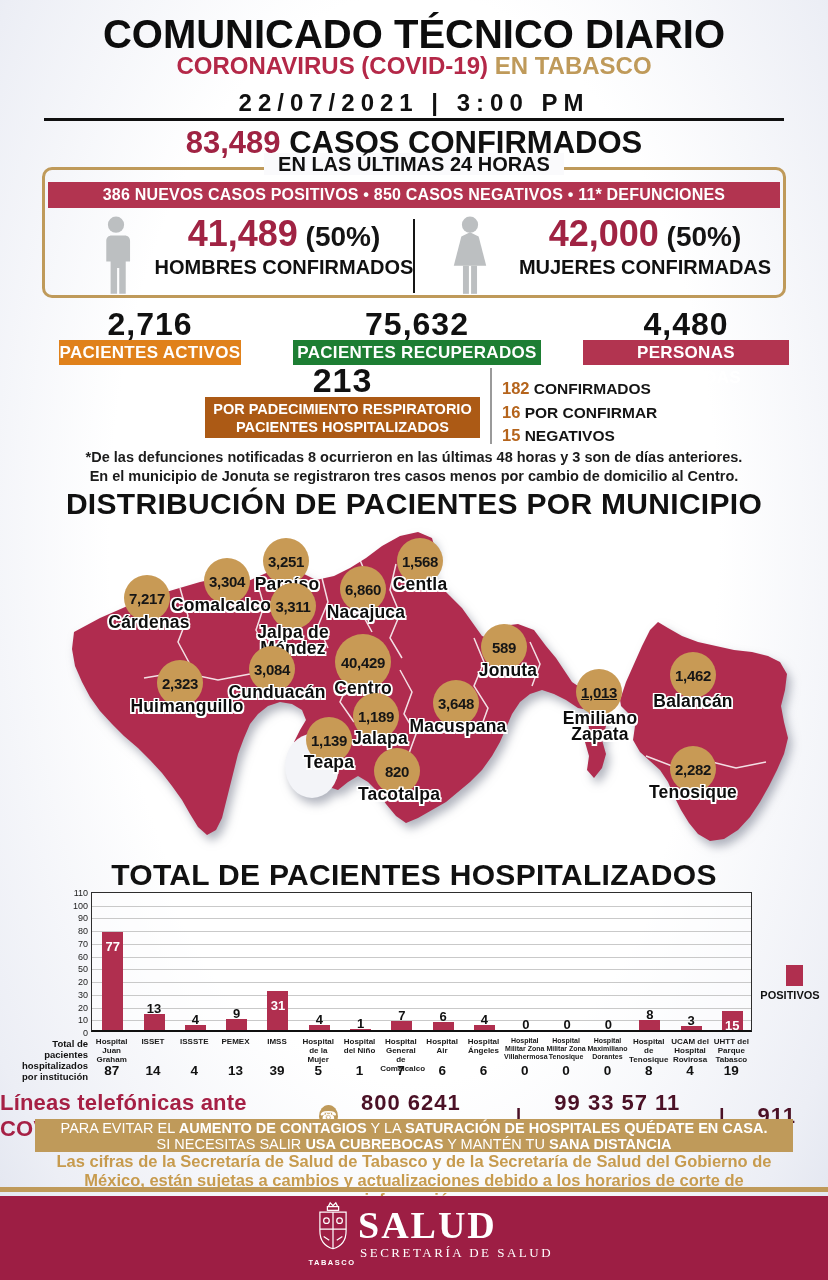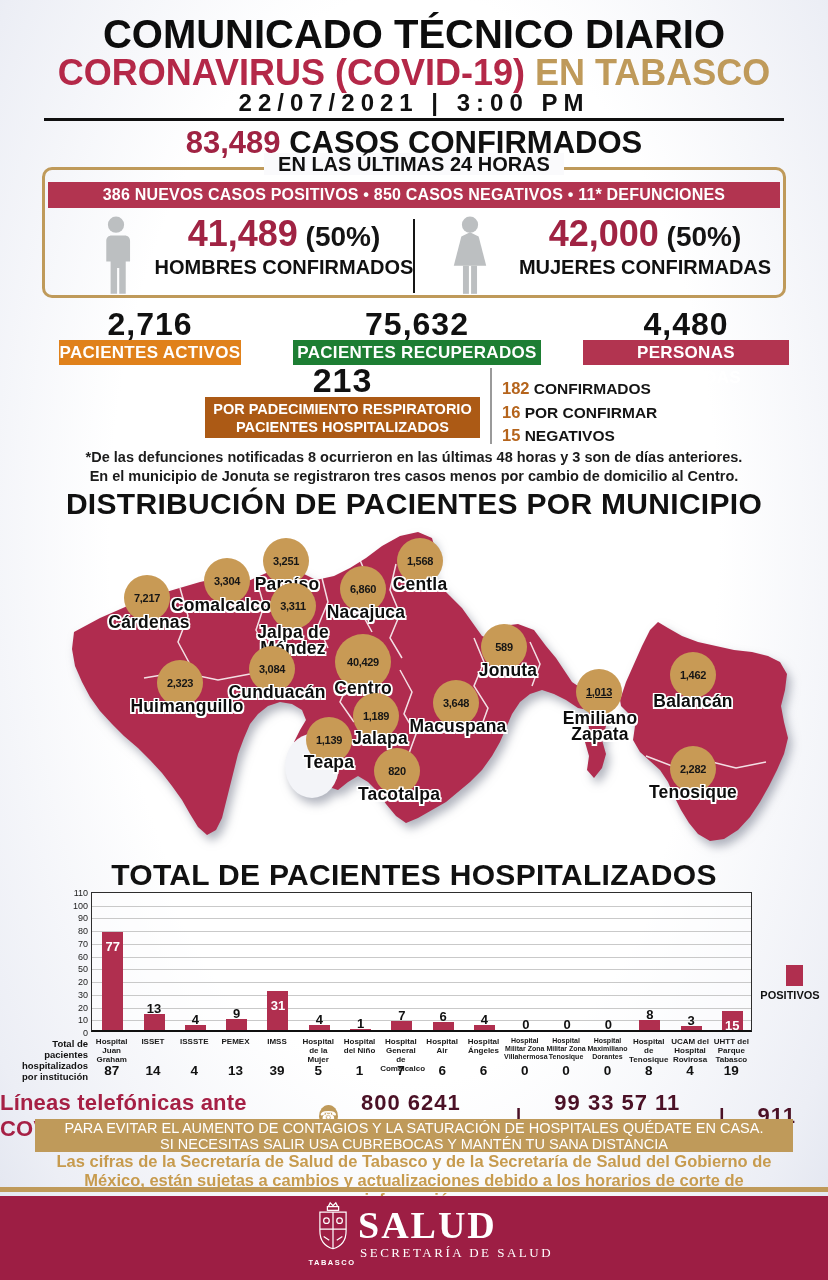--- a/index.html
+++ b/index.html
@@ -16,21 +16,21 @@
   *{margin:0;padding:0;box-sizing:border-box;}
   html,body{width:828px;}
   body{font-family:"Liberation Sans","DejaVu Sans",sans-serif;color:var(--ink);}
   #page{position:relative;width:828px;height:1280px;overflow:hidden;
         background:radial-gradient(ellipse at 50% 42%, #ffffff 52%, #eceef5 86%, #dfe3ee 100%);}
   .abs{position:absolute;}
   .ctr{left:0;width:828px;text-align:center;}
 
   
   .main-title{top:12px;font-size:40px;font-weight:bold;letter-spacing:0;color:#0d0d0d;}
-  .sub-title{top:52px;font-size:36px;font-weight:bold;}
+  .sub-title{top:52px;font-size:24px;font-weight:bold;}
   .sub-red{color:#b42848;} .sub-gold{color:var(--gold);}
   .date-line{top:89px;font-size:24px;font-weight:bold;letter-spacing:6px;}
   .hr-black{top:118px;left:44px;width:740px;height:3px;background:#101010;}
   .confirmed{top:125px;font-size:31px;font-weight:bold;}
   .conf-num{color:var(--crimson-text);}
   .last24{top:153px;font-size:20px;font-weight:bold;z-index:3;}
   .last24 span{background:#fafafc;padding:0 14px;}
 
   
   .gold-box{left:42px;top:167px;width:744px;height:131px;border:3px solid var(--gold);border-radius:10px;z-index:1;}
@@ -66,21 +66,21 @@
   .bk-0{top:379px;} .bk-1{top:403px;} .bk-2{top:426px;}
 
   
   .footnote{font-size:14.5px;font-weight:bold;color:#1c1c1c;}
   .fn1{top:449px;} .fn2{top:468px;}
   .map-title{top:487px;font-size:30px;font-weight:bold;letter-spacing:.3px;}
   #map{left:60px;top:530px;width:740px;height:330px;}
   #map svg{position:absolute;left:0;top:0;filter:drop-shadow(4px 6px 5px rgba(100,105,125,.5));}
   .muni-circle{position:absolute;transform:translate(-50%,-50%);border-radius:50%;background:var(--tan);
                display:flex;align-items:center;justify-content:center;}
-  .muni-value{font-weight:bold;font-size:11px;color:#161616;letter-spacing:-.3px;}
+  .muni-value{font-weight:bold;font-size:15px;color:#161616;letter-spacing:-.3px;}
   .muni-name{position:absolute;transform:translate(-50%,-50%);font-weight:bold;font-size:17.5px;color:#0e0e0e;
              text-align:center;white-space:pre-line;line-height:16px;letter-spacing:.2px;
              text-shadow:-1.5px -1.5px 0 #fff,1.5px -1.5px 0 #fff,-1.5px 1.5px 0 #fff,1.5px 1.5px 0 #fff,
                           0 -1.5px 0 #fff,0 1.5px 0 #fff,-1.5px 0 0 #fff,1.5px 0 0 #fff;}
 
   
   .chart-title{top:858px;font-size:30px;font-weight:bold;letter-spacing:.3px;}
   #plot{left:91px;top:892px;width:661px;height:140px;border:1.2px solid #2e2e2e;border-bottom:2px solid #101010;
         background:rgba(255,255,255,.55);}
   .gridline{position:absolute;left:0;right:0;height:1px;background:#c9c9c9;}
@@ -101,21 +101,21 @@
   .phone-row{left:0;top:1090px;width:796px;display:flex;justify-content:center;align-items:center;gap:23px;}
   .phone-label{color:#a62045;font-size:22px;font-weight:bold;letter-spacing:.2px;}
   .phone-icon{display:inline-block;width:23px;height:23px;border-radius:50%;background:var(--gold);
               color:#fff;font-size:14px;line-height:23px;text-align:center;}
   .phone-num{color:#4b1126;font-size:22px;font-weight:bold;letter-spacing:1px;}
   .phone-sep{color:#4b1126;font-size:20px;font-weight:bold;padding:0 10px;}
 
   
   .stay-banner{left:35px;top:1119px;width:758px;height:33px;background:var(--gold);color:#fff;text-align:center;
                font-size:14.5px;line-height:16px;padding-top:1px;}
-  .stay-banner b{font-weight:normal;} .stay-banner span{font-weight:normal;}
+  .stay-banner b{font-weight:bold;} .stay-banner span{font-weight:normal;}
   .disclaimer{left:34px;top:1152px;width:760px;text-align:center;font-size:16.5px;font-weight:bold;
               color:#c79b4e;line-height:19px;}
   .gold-line{left:0;top:1187px;width:828px;height:5px;background:var(--gold);}
   .footer-band{left:0;top:1196px;width:828px;height:84px;background:var(--footer);}
   .crest{left:311px;top:1201px;}
   .crest-state{left:295px;top:1258px;width:74px;text-align:center;color:#fff;font-size:7.5px;letter-spacing:1.5px;font-weight:bold;}
   .footer-brand{left:358px;top:1203px;font-family:"Liberation Serif","DejaVu Serif",serif;font-weight:bold;
                 font-size:38px;color:#fff;letter-spacing:2px;}
   .footer-sub{left:360px;top:1245px;font-family:"Liberation Serif","DejaVu Serif",serif;
               font-size:13px;color:#fff;letter-spacing:2.5px;}

